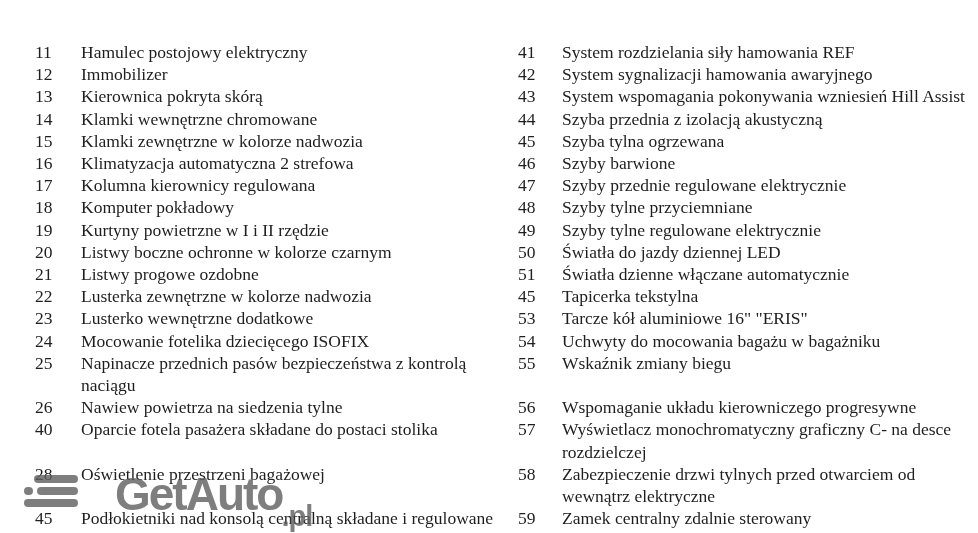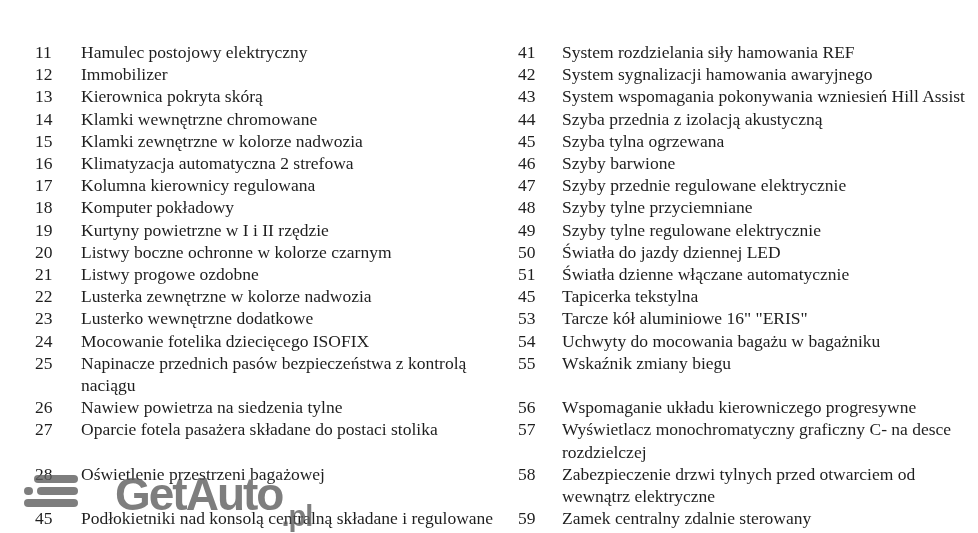--- a/index.html
+++ b/index.html
@@ -180,21 +180,21 @@
   <div class="cell num">55</div>
   <div class="cell txt">Wskaźnik zmiany biegu</div>
 
   <div class="cell spacer"></div>
   <div class="cell num">26</div>
   <div class="cell txt">Nawiew powietrza na siedzenia tylne</div>
   <div class="cell num">56</div>
   <div class="cell txt">Wspomaganie układu kierowniczego progresywne</div>
 
   <div class="cell spacer"></div>
-  <div class="cell num">27</div>
+  <div class="cell num">40</div>
   <div class="cell txt">Oparcie fotela pasażera składane do postaci stolika</div>
   <div class="cell num">57</div>
   <div class="cell txt">Wyświetlacz monochromatyczny graficzny C- na desce rozdzielczej</div>
 
   <div class="cell spacer"></div>
   <div class="cell num">28</div>
   <div class="cell txt">Oświetlenie przestrzeni bagażowej</div>
   <div class="cell num">58</div>
   <div class="cell txt">Zabezpieczenie drzwi tylnych przed otwarciem od wewnątrz elektryczne</div>
 

